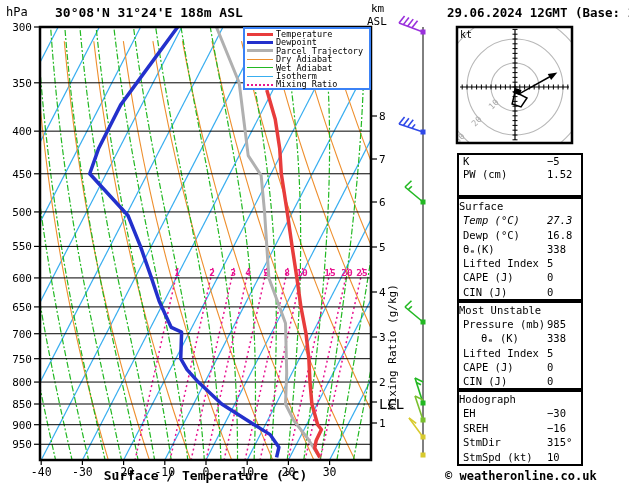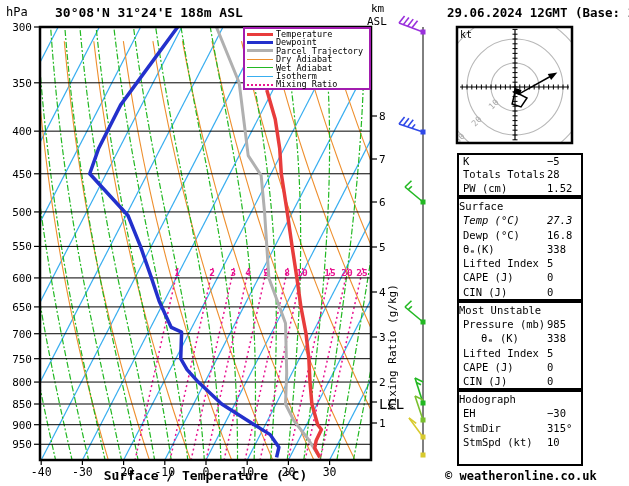--- a/index.html
+++ b/index.html
@@ -2,21 +2,21 @@
 <html><head>
 <meta charset="utf-8">
 <style>
   html,body{margin:0;padding:0;background:#fff;}
   #wrap{position:relative;width:629px;height:486px;background:#fff;
         font-family:"DejaVu Sans Mono",monospace;color:#000;overflow:hidden;}
   .abs{position:absolute;white-space:nowrap;}
   .b{font-weight:bold;}
   #mixlabel{writing-mode:vertical-rl;transform:rotate(180deg);font-size:11px;}
   #legend{position:absolute;left:243px;top:27px;width:128px;height:63px;
-          border:2px solid #a21caf;background:#fff;box-sizing:border-box;
+          border:2px solid #3b82f6;background:#fff;box-sizing:border-box;
           font-size:8.5px;line-height:8.4px;padding-top:1px;}
   .legend-row{display:flex;align-items:center;height:8.4px;}
   .legend-row .sw{width:26px;height:0;margin:0 3px 0 2px;flex:none;}
   .box{position:absolute;left:457px;width:126px;border:2px solid #000;
        background:#fff;box-sizing:border-box;font-size:10.5px;}
   .box .hdr{}
   .box .row{position:relative;padding-left:4px;}
   .box .row .val{position:absolute;left:88px;top:0;}
   #footer{font-size:12px;font-weight:bold;}
 </style>
@@ -344,21 +344,20 @@
       </div>
   </div>
 
   <div id="mixlabel" class="abs" style="left:386px;top:218px;height:192px">Mixing Ratio (g/kg)</div>
   <div class="abs" style="left:379px;top:396px;font-size:14px">LCL</div>
   <div class="abs b" style="left:40px;top:468px;width:331px;text-align:center;font-size:13px">Surface / Temperature (°C)</div>
   <div class="abs" style="left:460px;top:29px;font-size:10px">kt</div>
 
   <div class="box" id="box0" style="top:153px;height:44px">
       <div class="row" style="line-height: 13.3333px;"><span>K</span><span class="val">−5</span></div>
-      <div class="row" style="line-height: 13.3333px;"><span>Totals Totals</span><span class="val">28</span></div>
       <div class="row" style="line-height: 13.3333px;"><span>PW (cm)</span><span class="val">1.52</span></div>
     </div>
   <div class="box" id="box1" style="top:197px;height:104px">
       <div class="hdr" style="line-height: 14.2857px;">Surface</div>
       <div class="row" style="line-height: 14.2857px; font-style: italic;"><span>Temp (°C)</span><span class="val">27.3</span></div>
       <div class="row" style="line-height: 14.2857px;"><span>Dewp (°C)</span><span class="val">16.8</span></div>
       <div class="row" style="line-height: 14.2857px;"><span>θₑ(K)</span><span class="val">338</span></div>
       <div class="row" style="line-height: 14.2857px;"><span>Lifted Index</span><span class="val">5</span></div>
       <div class="row" style="line-height: 14.2857px;"><span>CAPE (J)</span><span class="val">0</span></div>
       <div class="row" style="line-height: 14.2857px;"><span>CIN (J)</span><span class="val">0</span></div>
@@ -367,18 +366,19 @@
       <div class="hdr" style="line-height: 14.1667px;">Most Unstable</div>
       <div class="row" style="line-height: 14.1667px;"><span>Pressure (mb)</span><span class="val">985</span></div>
       <div class="row" style="line-height: 14.1667px; padding-left: 22px;"><span>θₑ (K)</span><span class="val">338</span></div>
       <div class="row" style="line-height: 14.1667px;"><span>Lifted Index</span><span class="val">5</span></div>
       <div class="row" style="line-height: 14.1667px;"><span>CAPE (J)</span><span class="val">0</span></div>
       <div class="row" style="line-height: 14.1667px;"><span>CIN (J)</span><span class="val">0</span></div>
     </div>
   <div class="box" id="box3" style="top:390px;height:76px">
       <div class="hdr" style="line-height: 14.4px;">Hodograph</div>
       <div class="row" style="line-height: 14.4px;"><span>EH</span><span class="val">−30</span></div>
+      <div class="row" style="line-height: 14.4px;"><span>SREH</span><span class="val">−16</span></div>
       <div class="row" style="line-height: 14.4px;"><span>StmDir</span><span class="val">315°</span></div>
       <div class="row" style="line-height: 14.4px;"><span>StmSpd (kt)</span><span class="val">10</span></div>
     </div>
 
   <div id="footer" class="abs" style="left:445px;top:469px">© weatheronline.co.uk</div>
 </div>
 
 </body></html>

